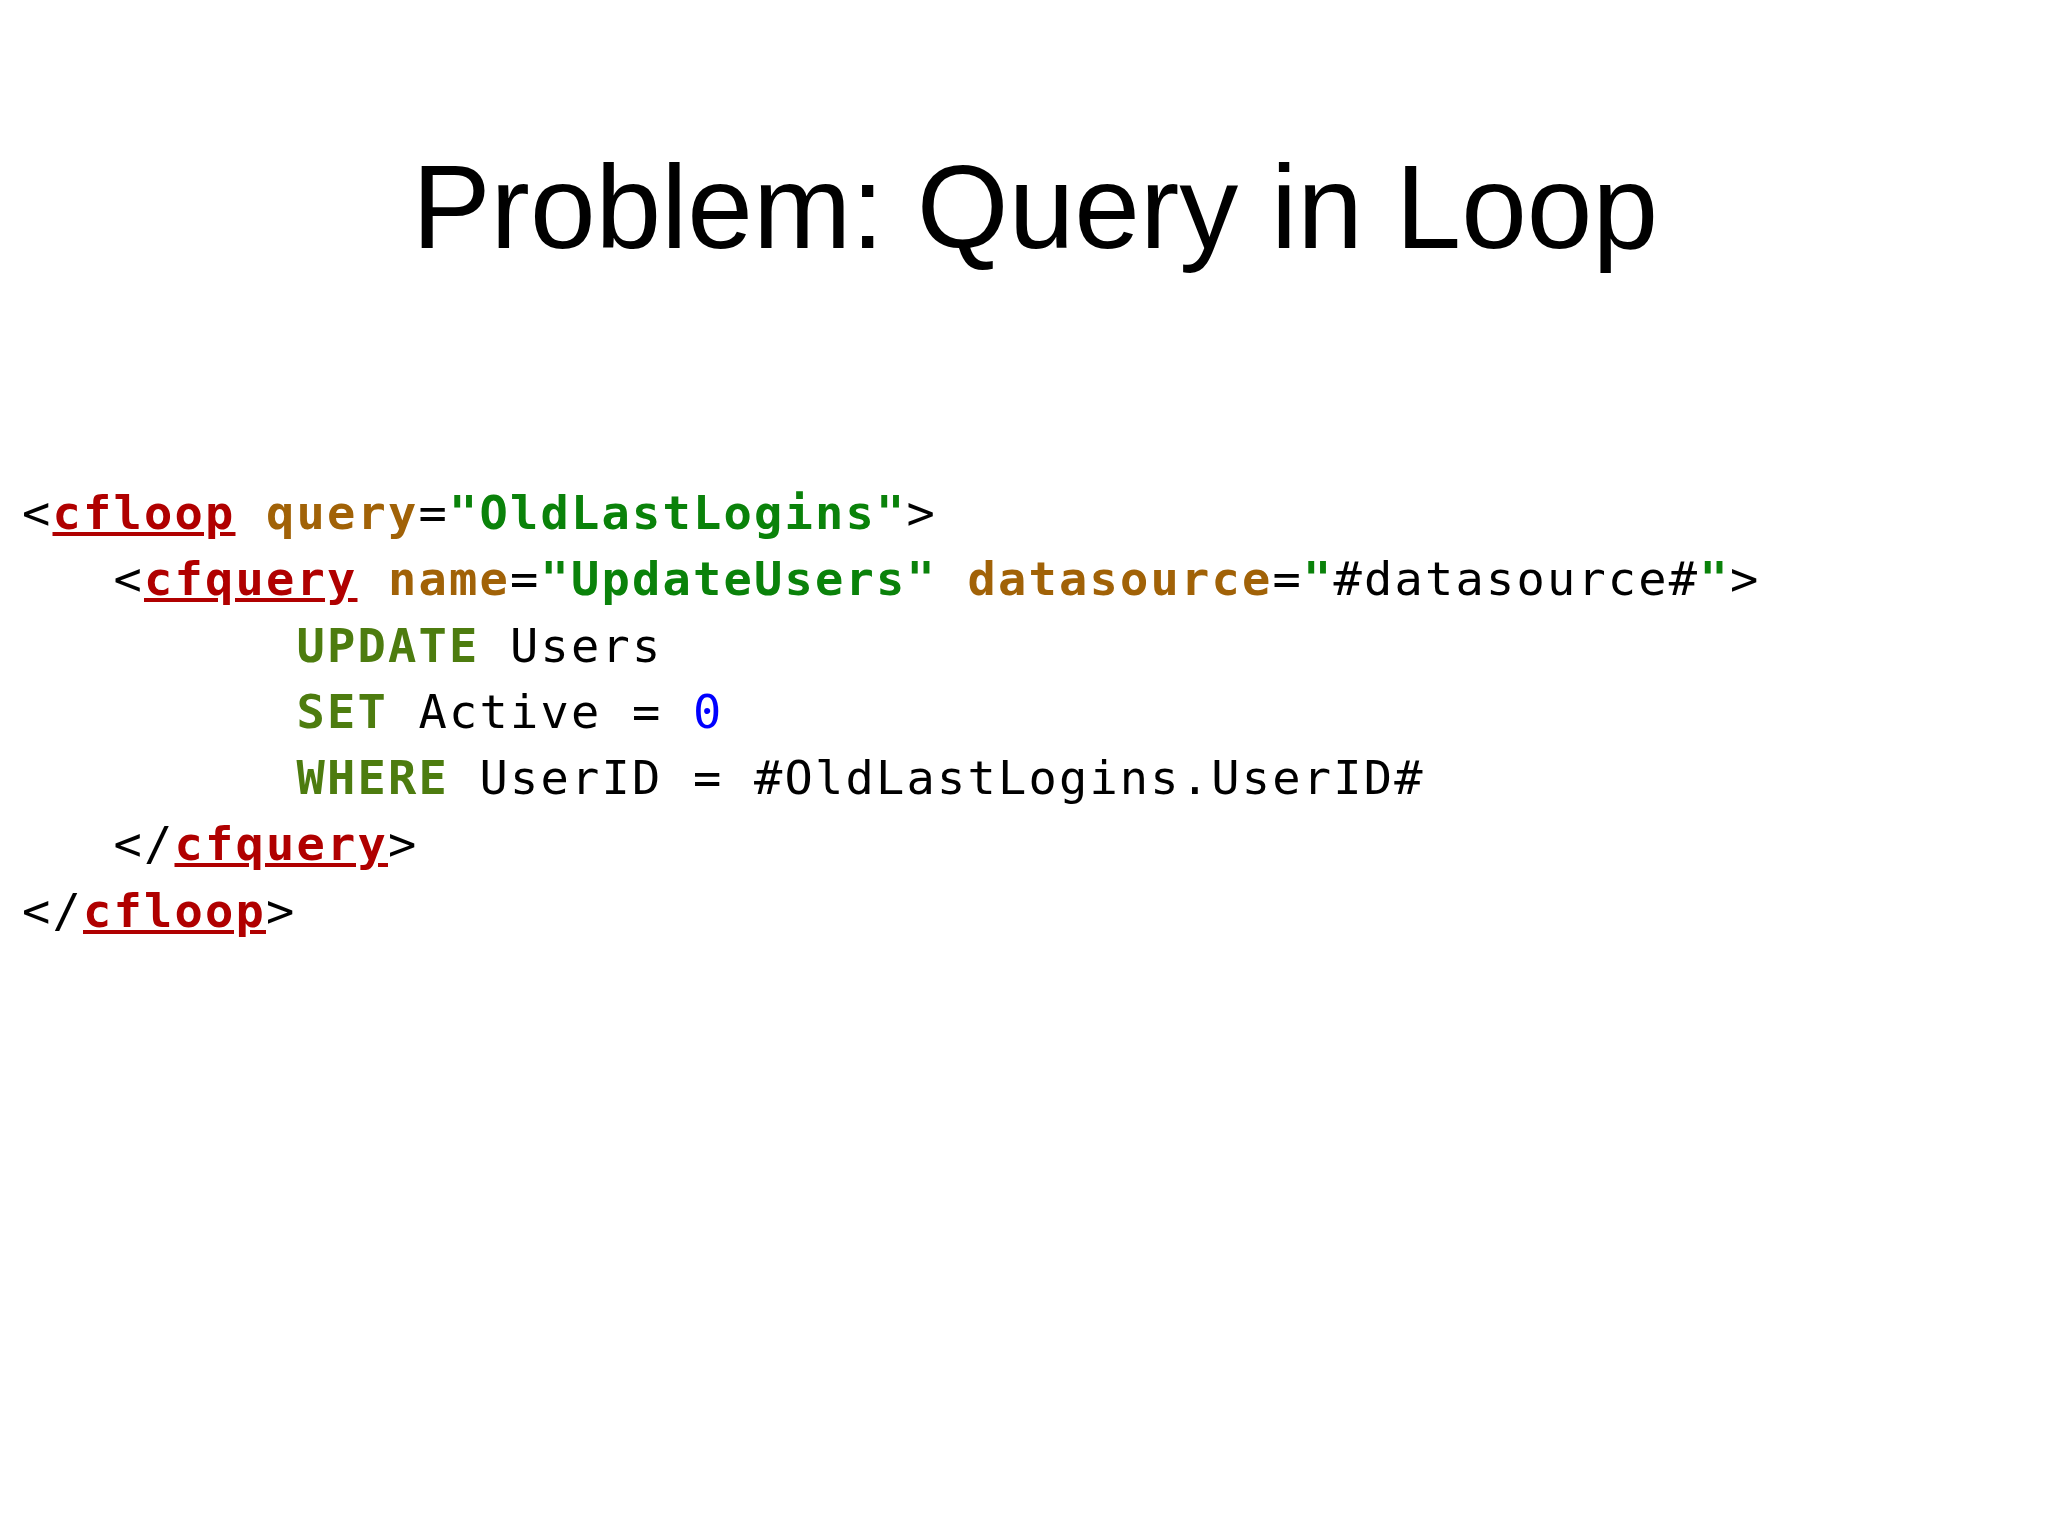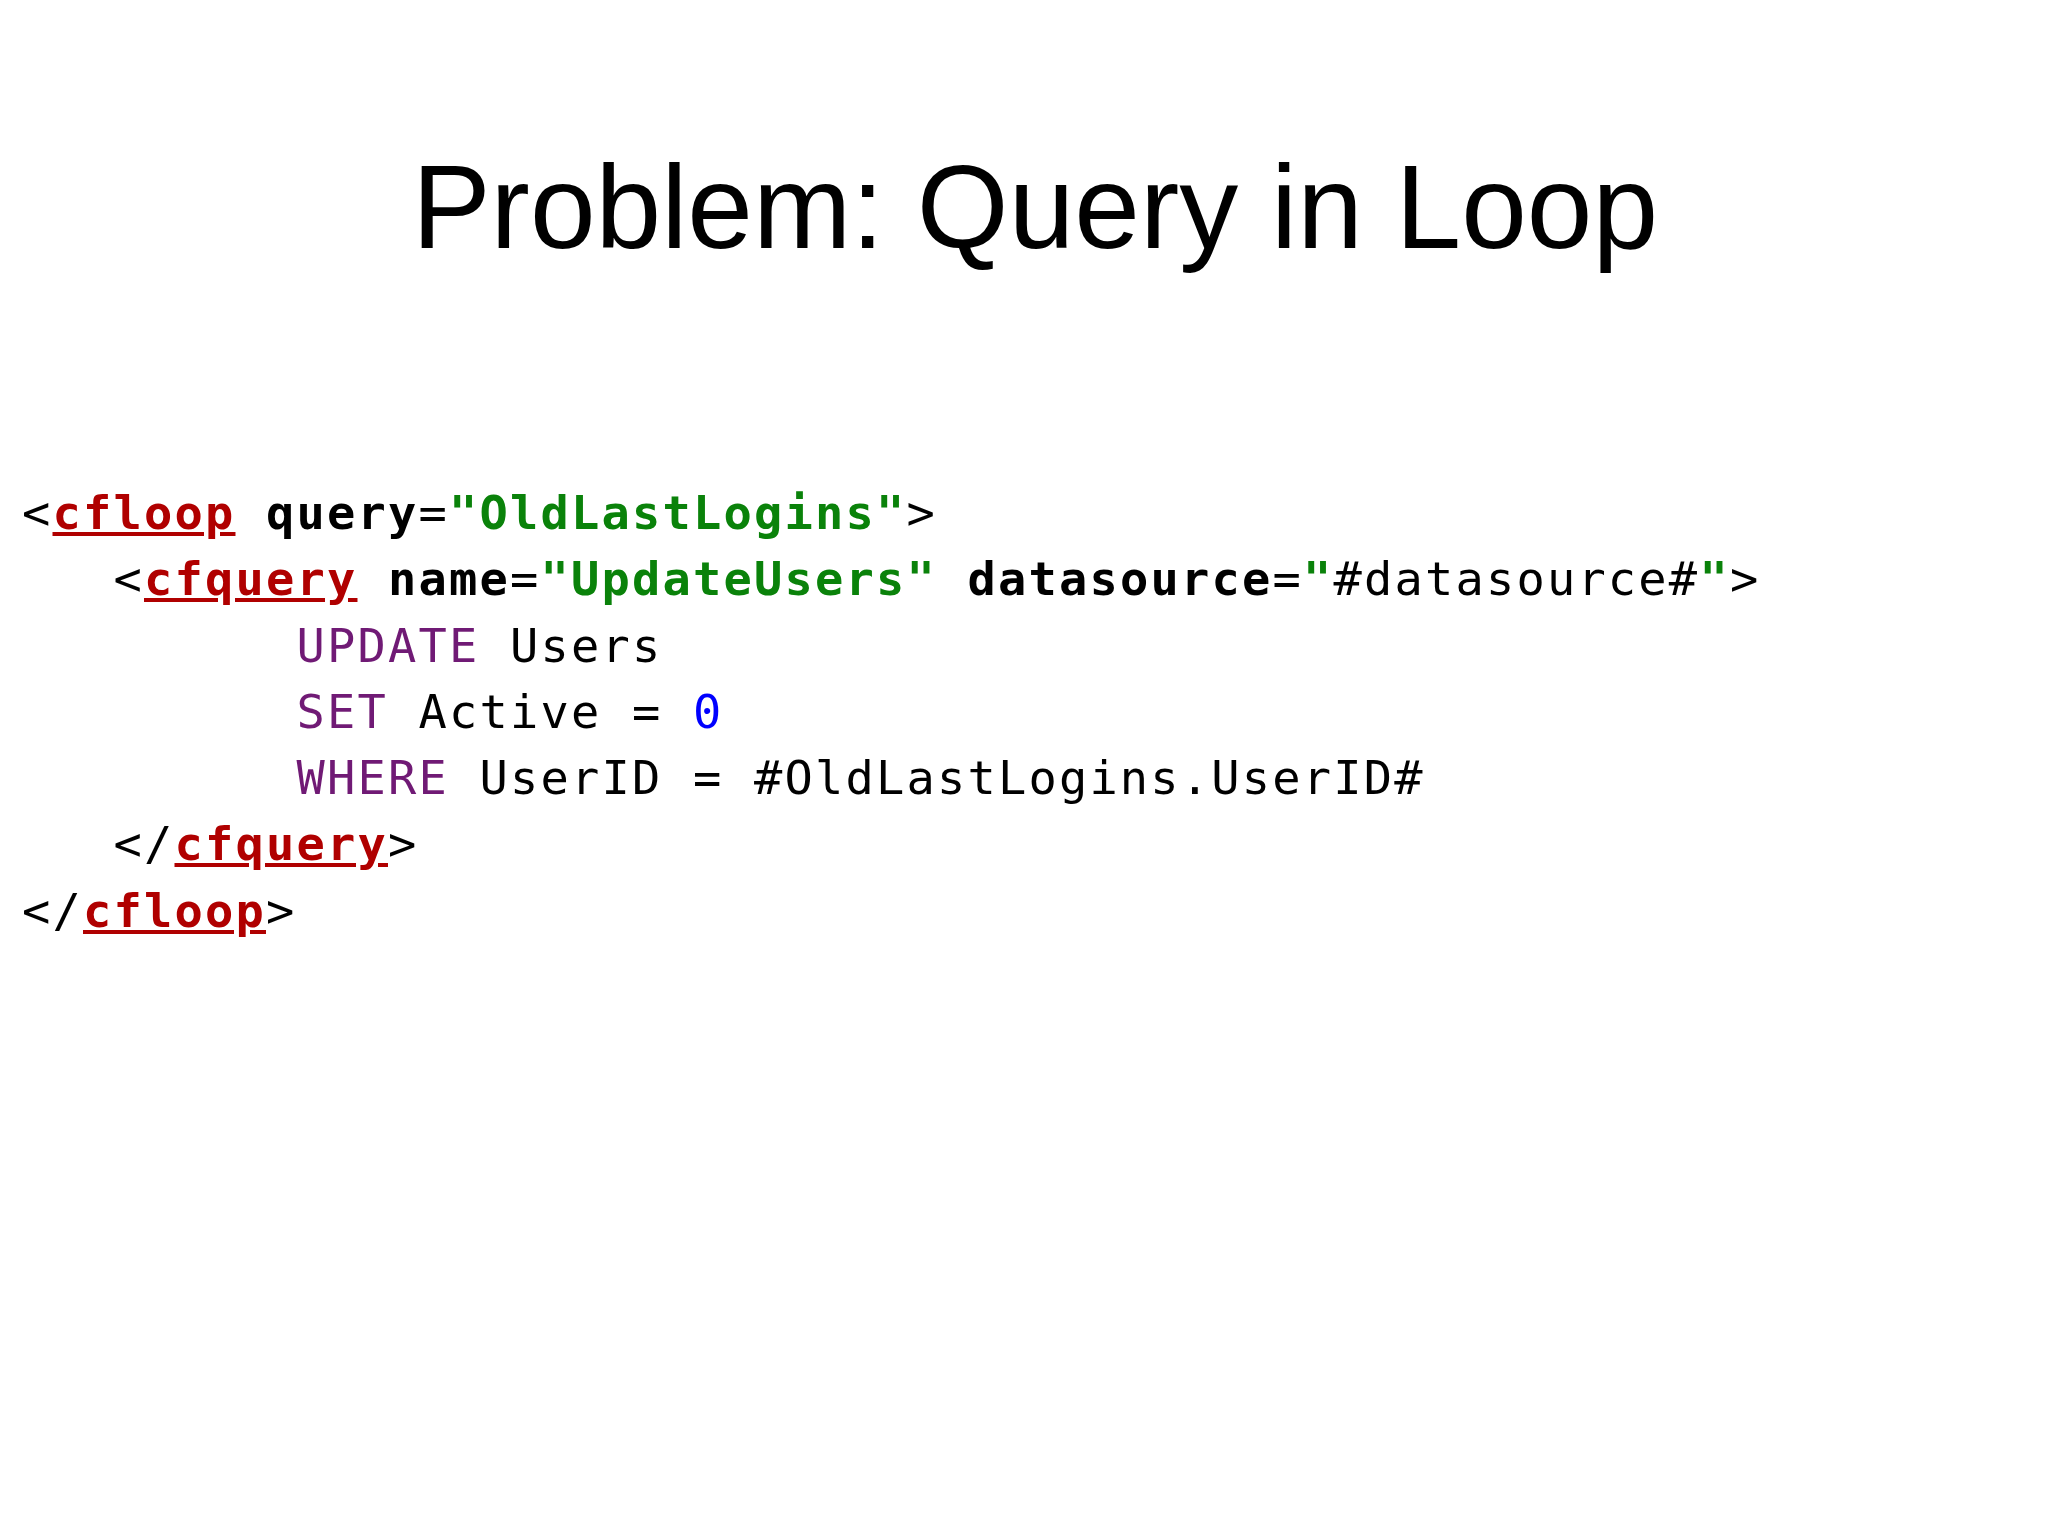--- a/index.html
+++ b/index.html
@@ -12,23 +12,23 @@
     font-family:"Liberation Sans", sans-serif; font-size:118px; color:#000;
     line-height:150px; white-space:nowrap;
   }
   .code {
     position:absolute; left:22px; top:468px;
     font-family:"DejaVu Sans Mono", "Liberation Mono", monospace;
     font-size:47px; letter-spacing:2.2px; line-height:66.3px; color:#000; white-space:pre;
   }
   .line { display:block; height:66.3px; }
   .tag { color:#b00000; font-weight:bold;text-decoration:underline; }
-  .attr { color:#000000; font-weight:bold; }
+  .attr { color:#a16207; font-weight:bold; }
   .str { color:#0a820a; font-weight:bold; }
-  .kw { color:#701a75; font-weight:normal; }
+  .kw { color:#4d7c0f; font-weight:bold; }
   .num { color:#0000ff; }
   .txt { color:#000; }
 </style>
 </head>
 <body>
 
 <div class="slide">
   <div class="title">Problem: Query in Loop</div>
   <div class="code" id="code-block"><span class="line"><span></span><span class="txt">&lt;</span><span class="tag">cfloop</span><span class="txt"> </span><span class="attr">query</span><span class="txt">=</span><span class="str">"OldLastLogins"</span><span class="txt">&gt;</span></span><span class="line"><span>   </span><span class="txt">&lt;</span><span class="tag">cfquery</span><span class="txt"> </span><span class="attr">name</span><span class="txt">=</span><span class="str">"UpdateUsers"</span><span class="txt"> </span><span class="attr">datasource</span><span class="txt">=</span><span class="str">"</span><span class="txt">#datasource#</span><span class="str">"</span><span class="txt">&gt;</span></span><span class="line"><span>         </span><span class="kw">UPDATE</span><span class="txt"> Users</span></span><span class="line"><span>         </span><span class="kw">SET</span><span class="txt"> Active = </span><span class="num">0</span></span><span class="line"><span>         </span><span class="kw">WHERE</span><span class="txt"> UserID = #OldLastLogins.UserID#</span></span><span class="line"><span>   </span><span class="txt">&lt;/</span><span class="tag">cfquery</span><span class="txt">&gt;</span></span><span class="line"><span></span><span class="txt">&lt;/</span><span class="tag">cfloop</span><span class="txt">&gt;</span></span></div>
 </div>

